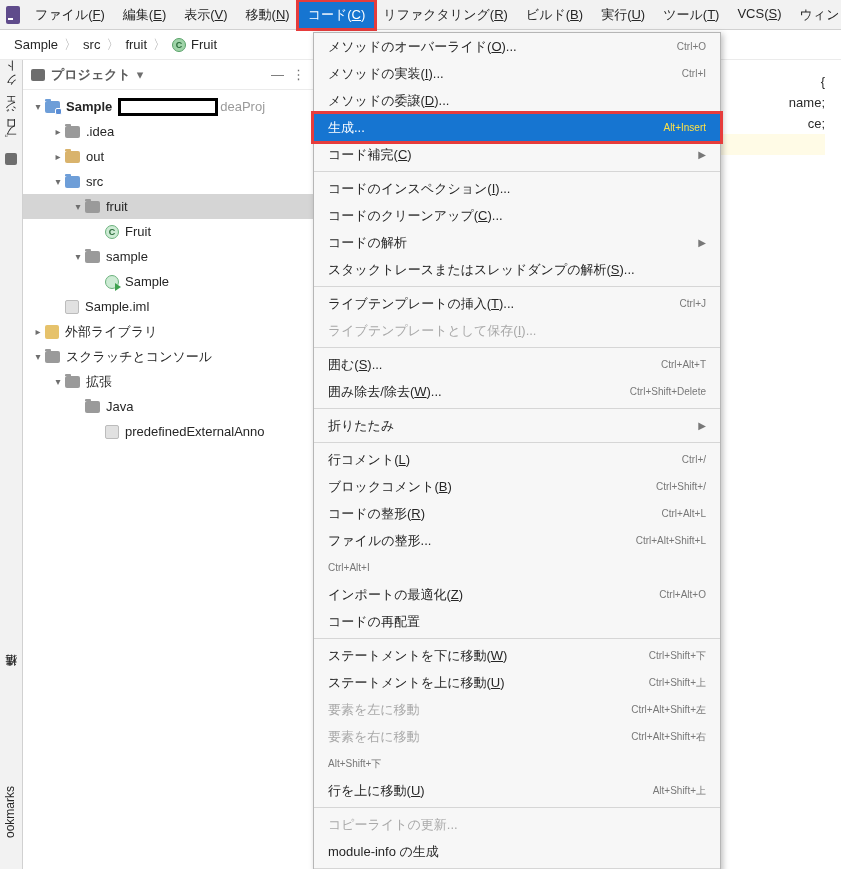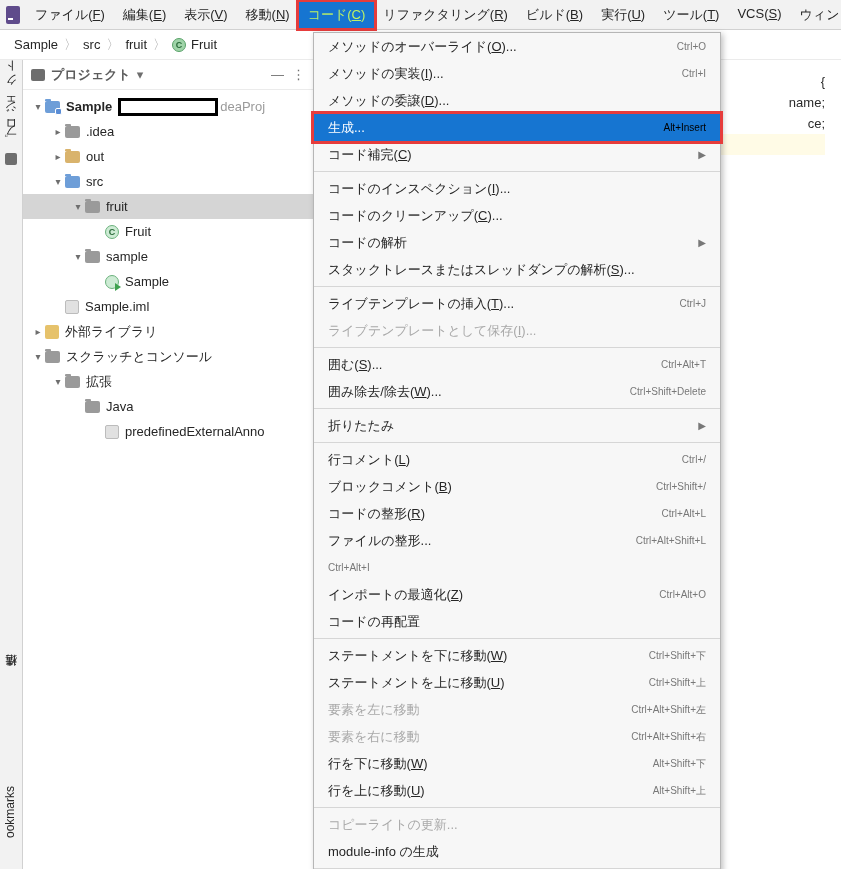--- a/index.html
+++ b/index.html
@@ -1,21 +1,21 @@
 <!DOCTYPE html>
 <html><head>
 <meta charset="utf-8">
 <style>
   * { box-sizing: border-box; margin: 0; padding: 0; font-family: "Segoe UI", "Yu Gothic UI", Meiryo, sans-serif; }
   body { background: #fff; width: 841px; height: 869px; overflow: hidden; font-size: 13px; color: #262626; }
   .menubar { display: flex; align-items: center; height: 30px; padding: 0 6px; border-bottom: 1px solid #d1d1d1; background: #f2f2f2; }
   .app-icon { width: 18px; height: 18px; background: #5f4b8b; display: inline-flex; align-items: center; justify-content: center; margin-right: 6px; border-radius: 2px; }
   .app-icon svg { width: 14px; height: 14px; }
   .menubar-item { padding: 4px 9px; cursor: pointer; white-space: nowrap; }
-  .menubar-item.active { background: #1675d1; color: #bef264; outline: 3px solid #e63c3c; }
+  .menubar-item.active { background: #1675d1; color: #ffffff; outline: 3px solid #e63c3c; }
   .menubar-item .ul { text-decoration: underline; }
   .breadcrumb { display: flex; align-items: center; height: 30px; padding: 0 14px; background: #fff; border-bottom: 1px solid #ebebeb; }
   .crumb { display: flex; align-items: center; }
   .crumb-sep { color: #a9a9a9; margin: 0 6px; display:inline-flex; }
   .class-icon { width: 14px; height: 14px; background: #9fd4a8; border: 1px solid #5aa36a; border-radius: 50%; color: #2a6b3a; font-size: 9px; line-height: 12px; text-align: center; margin-right: 5px; font-weight: bold; }
   .left-strip { position: absolute; left: 0; top: 60px; width: 23px; bottom: 0; background: #f2f2f2; border-right: 1px solid #d1d1d1; }
   .strip-label { writing-mode: vertical-rl; transform: rotate(180deg); font-size: 12px; padding: 6px 3px; display: flex; align-items: center; gap: 5px; }
   .strip-label.p1 { position:absolute; top:0;}
   .strip-label.p2 { position:absolute; top:610px;}
   .strip-label.p3 { position:absolute; top:720px;}
@@ -46,21 +46,21 @@
   .fileico.xml{background:#e1e1e1;border:1px solid #bcbcbc;border-radius:2px;}
   .redacted{width:100px;height:18px;border:3px solid #000;background:#fff;margin-left:6px;}
   .editor { flex:1; background:#fff; border-left:1px solid #ebebeb; padding:12px 16px; font-family:Consolas,monospace; font-size:13px; color:#2b2b2b; line-height:1.6;}
   .hl-line { background:#fffbe6; display:block; padding:0 4px;}
   .dropdown { position: absolute; left: 313px; top: 32px; width: 408px; background: #f7f7f7; border: 1px solid #b6b6b6; box-shadow: 2px 2px 6px rgba(0,0,0,0.25); outline:3px solid #e63c3c; outline-offset:-2px; z-index:100;}
   .mi { display:flex; align-items:center; height:27px; padding:0 14px; white-space:nowrap; cursor:pointer;}
   .mi .lbl { flex:1; }
   .mi .lbl .ul{ text-decoration: underline;}
   .mi .sc { color:#787878; font-size:10px;}
   .mi.sel { background:#1675d1; color:#fff; outline:3px solid #e63c3c;}
-  .mi.sel .sc { color:#000000; }
+  .mi.sel .sc { color:#fde047; }
   .mi.disabled { color:#a9a9a9; }
   .sep { height:1px; background:#d6d6d6; margin:3px 0;}
   .subarrow{ color:#787878; font-size:10px; margin-left:8px;}
 </style>
 </head>
 <body>
 
 <div class="menubar">
   <span class="app-icon">
     <svg viewBox="0 0 14 14">
@@ -299,21 +299,20 @@
     </div>
     <div class="mi disabled">
       <span class="lbl">要素を左に移動</span>
       <span class="sc">Ctrl+Alt+Shift+左</span>
     </div>
     <div class="mi disabled">
       <span class="lbl">要素を右に移動</span>
       <span class="sc">Ctrl+Alt+Shift+右</span>
     </div>
     <div class="mi">
-      <span class="lbl">行を下に移動(<span class="ul">W</span>)</span>
       <span class="sc">Alt+Shift+下</span>
     </div>
     <div class="mi">
       <span class="lbl">行を上に移動(<span class="ul">U</span>)</span>
       <span class="sc">Alt+Shift+上</span>
     </div>
     <div class="sep"></div>
     <div class="mi disabled">
       <span class="lbl">コピーライトの更新...</span>
     </div>

